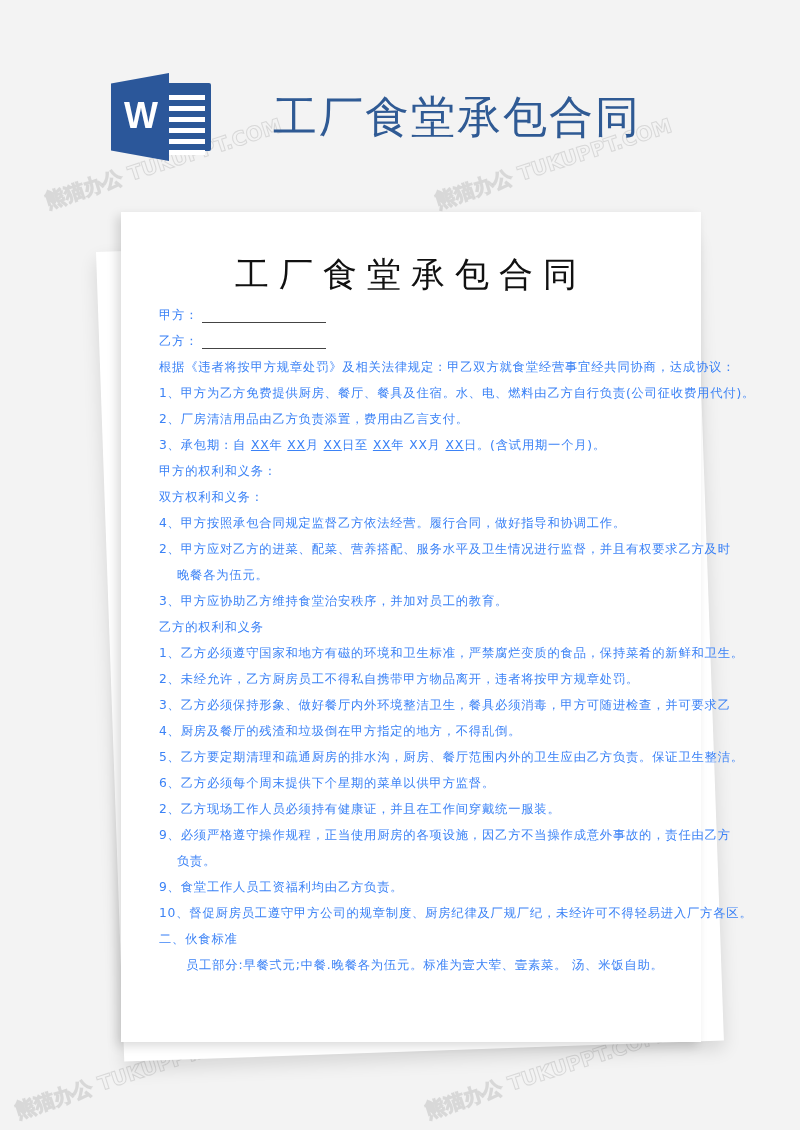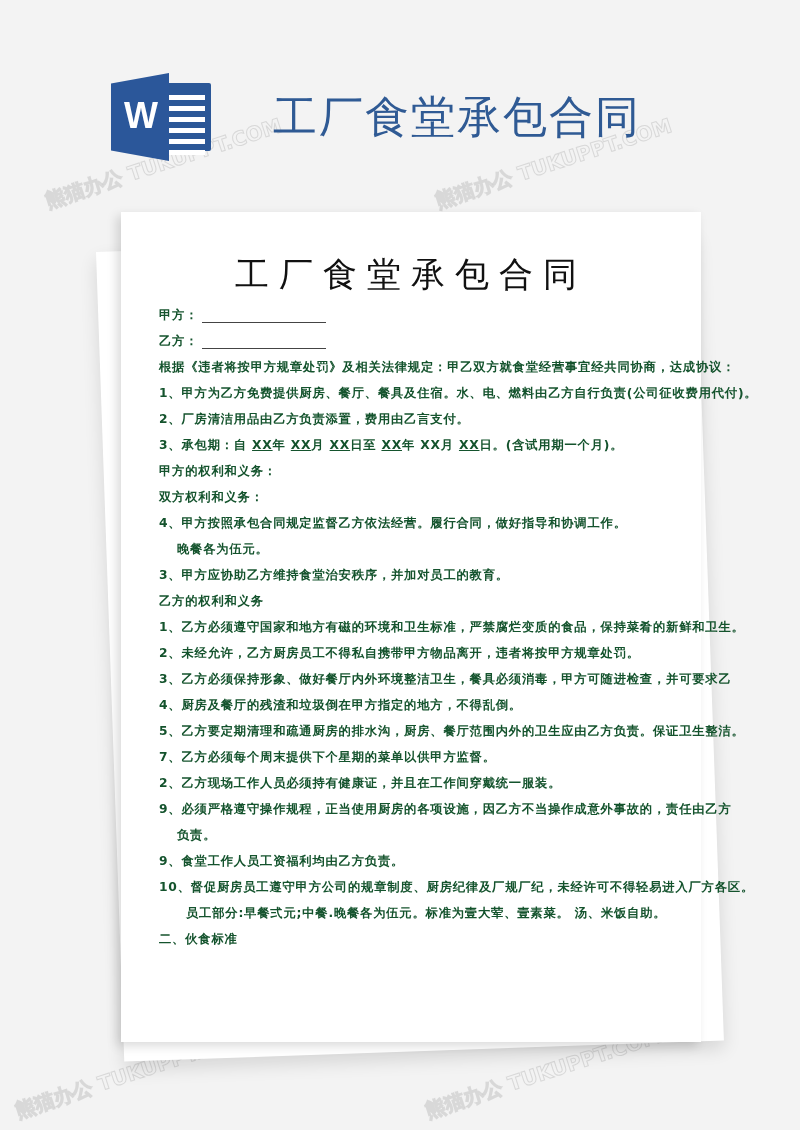--- a/index.html
+++ b/index.html
@@ -40,21 +40,21 @@
   }
   .paper {
     position:absolute; left:121px; top:212px; width:580px; height:830px;
     background:#fff; box-shadow:-4px 4px 10px rgba(0,0,0,0.15);
   }
   .doc-title {
     position:absolute; left:0; right:0; top:40px; text-align:center;
     font-family:"DejaVu Serif", serif; font-size:34px; letter-spacing:10px; color:#111;
   }
   .content { position:absolute; left:38px; top:90px; right:20px; color:#222; font-size:12.3px; }
-  .line { height:26px; line-height:26px; white-space:nowrap; font-weight:bold; color:#14532d; letter-spacing:0.8px; }
+  .line { height:26px; line-height:26px; white-space:nowrap; font-weight:normal; color:#3b82f6; letter-spacing:0.8px; }
   .line.indent { padding-left:18px; }
   .line.indent2 { padding-left:27px; }
   .party-line { display:inline-block; border-bottom:1px solid #444; width:124px; height:14px; vertical-align:middle; margin-left:4px; }
   .ul { text-decoration:underline; }
 </style>
 </head>
 <body>
 
 <div class="watermark" style="left:430px;top:150px;">熊猫办公 TUKUPPT.COM</div>
 <div class="watermark" style="left:40px;top:150px;">熊猫办公 TUKUPPT.COM</div>
@@ -93,30 +93,31 @@
       <span class="ul">XX</span><span>年</span>
       <span class="ul">XX</span><span>月</span>
       <span class="ul">XX</span><span>日至</span>
       <span class="ul">XX</span><span>年</span>
       <span>XX</span><span>月</span>
       <span class="ul">XX</span><span>日。(含试用期一个月)。</span>
     </div>
     <div class="line">甲方的权利和义务：</div>
     <div class="line">双方权利和义务：</div>
     <div class="line">4、甲方按照承包合同规定监督乙方依法经营。履行合同，做好指导和协调工作。</div>
+    <div class="line">2、甲方应对乙方的进菜、配菜、营养搭配、服务水平及卫生情况进行监督，并且有权要求乙方及时</div>
     <div class="line indent">晚餐各为伍元。</div>
     <div class="line">3、甲方应协助乙方维持食堂治安秩序，并加对员工的教育。</div>
     <div class="line">乙方的权利和义务</div>
     <div class="line">1、乙方必须遵守国家和地方有磁的环境和卫生标准，严禁腐烂变质的食品，保持菜肴的新鲜和卫生。</div>
     <div class="line">2、未经允许，乙方厨房员工不得私自携带甲方物品离开，违者将按甲方规章处罚。</div>
     <div class="line">3、乙方必须保持形象、做好餐厅内外环境整洁卫生，餐具必须消毒，甲方可随进检查，并可要求乙</div>
     <div class="line">4、厨房及餐厅的残渣和垃圾倒在甲方指定的地方，不得乱倒。</div>
     <div class="line">5、乙方要定期清理和疏通厨房的排水沟，厨房、餐厅范围内外的卫生应由乙方负责。保证卫生整洁。</div>
-    <div class="line">7、乙方必须每个周末提供下个星期的菜单以供甲方监督。</div>
+    <div class="line">6、乙方必须每个周末提供下个星期的菜单以供甲方监督。</div>
     <div class="line">2、乙方现场工作人员必须持有健康证，并且在工作间穿戴统一服装。</div>
     <div class="line">9、必须严格遵守操作规程，正当使用厨房的各项设施，因乙方不当操作成意外事故的，责任由乙方</div>
     <div class="line indent">负责。</div>
     <div class="line">9、食堂工作人员工资福利均由乙方负责。</div>
     <div class="line">10、督促厨房员工遵守甲方公司的规章制度、厨房纪律及厂规厂纪，未经许可不得轻易进入厂方各区。</div>
+    <div class="line">二、伙食标准</div>
     <div class="line indent2">员工部分:早餐弍元;中餐.晚餐各为伍元。标准为壹大荤、壹素菜。 汤、米饭自助。</div>
-    <div class="line">二、伙食标准</div>
   </div>
 </div>
 
 </body></html>

